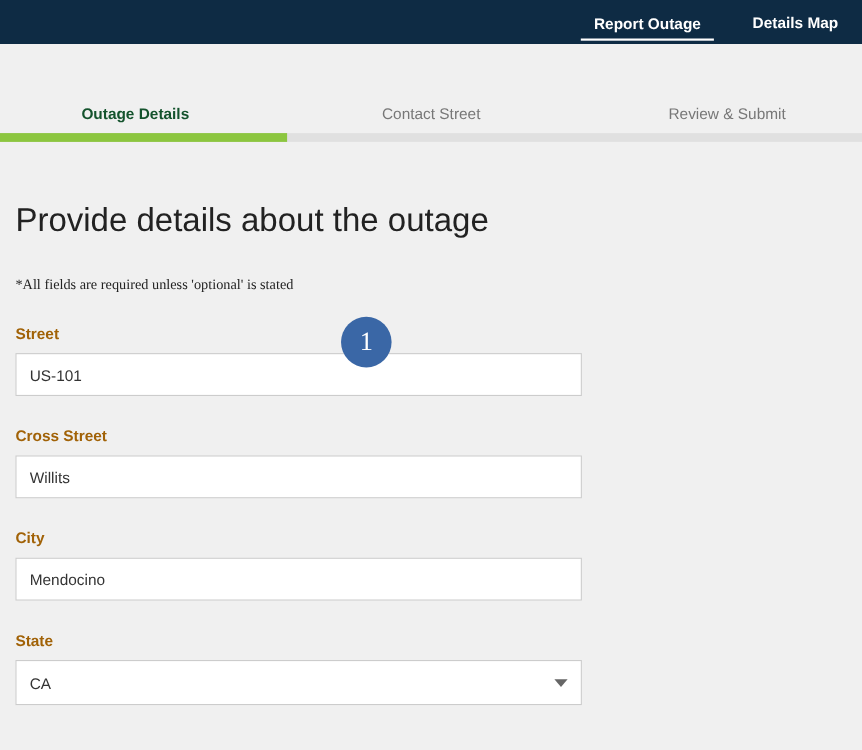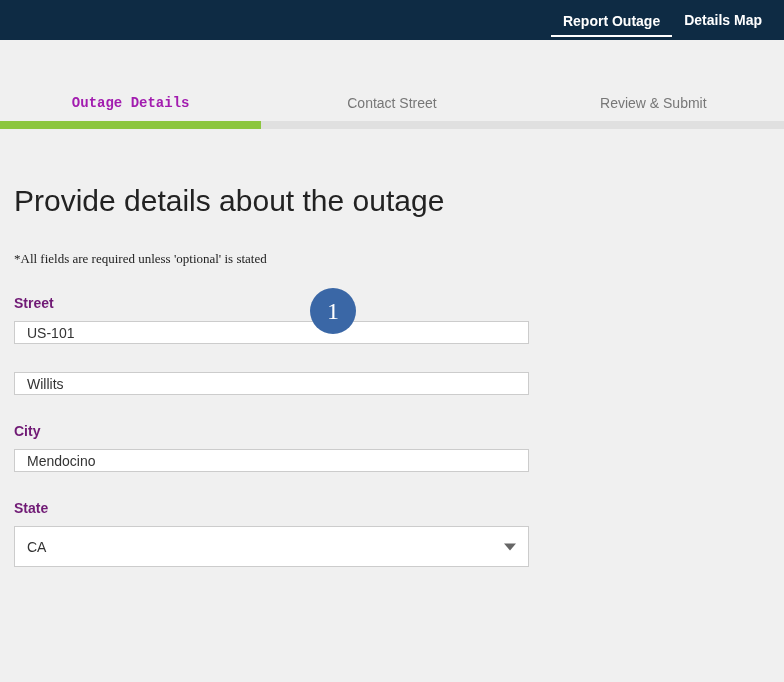--- a/index.html
+++ b/index.html
@@ -1,15 +1,15 @@
 <!DOCTYPE html>
 <html><head>
 <meta charset="utf-8">
 <style>
-  * { box-sizing: border-box; margin: 0; padding: 0; }
+  * { box-sizing: border-box; margin: 0; padding: 0; gap: 23px; }
   body {
     font-family: Arial, Helvetica, sans-serif;
     background: #f0f0f0;
     width: 784px;
     height: 682px;
     overflow: hidden;
   }
   .topnav {
     background: #0e2b44;
     height: 40px;
@@ -36,23 +36,22 @@
   }
   .step {
     flex: 1;
     text-align: center;
     font-size: 14px;
     padding-bottom: 10px;
     color: #777;
     cursor: pointer;
   }
   .step.active {
-    color: #a21caf;
+    color: #14532d;
     font-weight: bold;
-    font-family: Liberation Mono, monospace;
   }
   .progress {
     height: 8px;
     background: #e0e0e0;
     display: flex;
   }
   .progress-fill {
     width: 33.33%;
     background: #8cc63f;
   }
@@ -72,26 +71,26 @@
     font-family: Liberation Serif, serif;
   }
   .field {
     margin-bottom: 28px;
     max-width: 515px;
   }
   .field label {
     display: block;
     font-size: 14px;
     font-weight: bold;
-    color: #701a75;
+    color: #a16207;
     margin-bottom: 10px;
   }
   .field input.text {
     width: 100%;
-    height: 23px;
+    height: 39px;
     border: 1px solid #ccc;
     background: #fff;
     padding: 0 12px;
     font-size: 14px;
     color: #333;
   }
   .select-wrap {
     position: relative;
     width: 100%;
     height: 41px;
@@ -151,20 +150,21 @@
 <div class="content">
   <h1>Provide details about the outage</h1>
   <div class="hint">*All fields are required unless 'optional' is stated</div>
 
   <div class="field">
     <label>Street</label>
     <input class="text" type="text" value="US-101" style="">
   </div>
 
   <div class="field">
+    <label>Cross Street</label>
     <input class="text" type="text" value="Willits" style="">
   </div>
 
   <div class="field">
     <label>City</label>
     <input class="text" type="text" value="Mendocino" style="">
   </div>
 
   <div class="field">
     <label>State</label>

